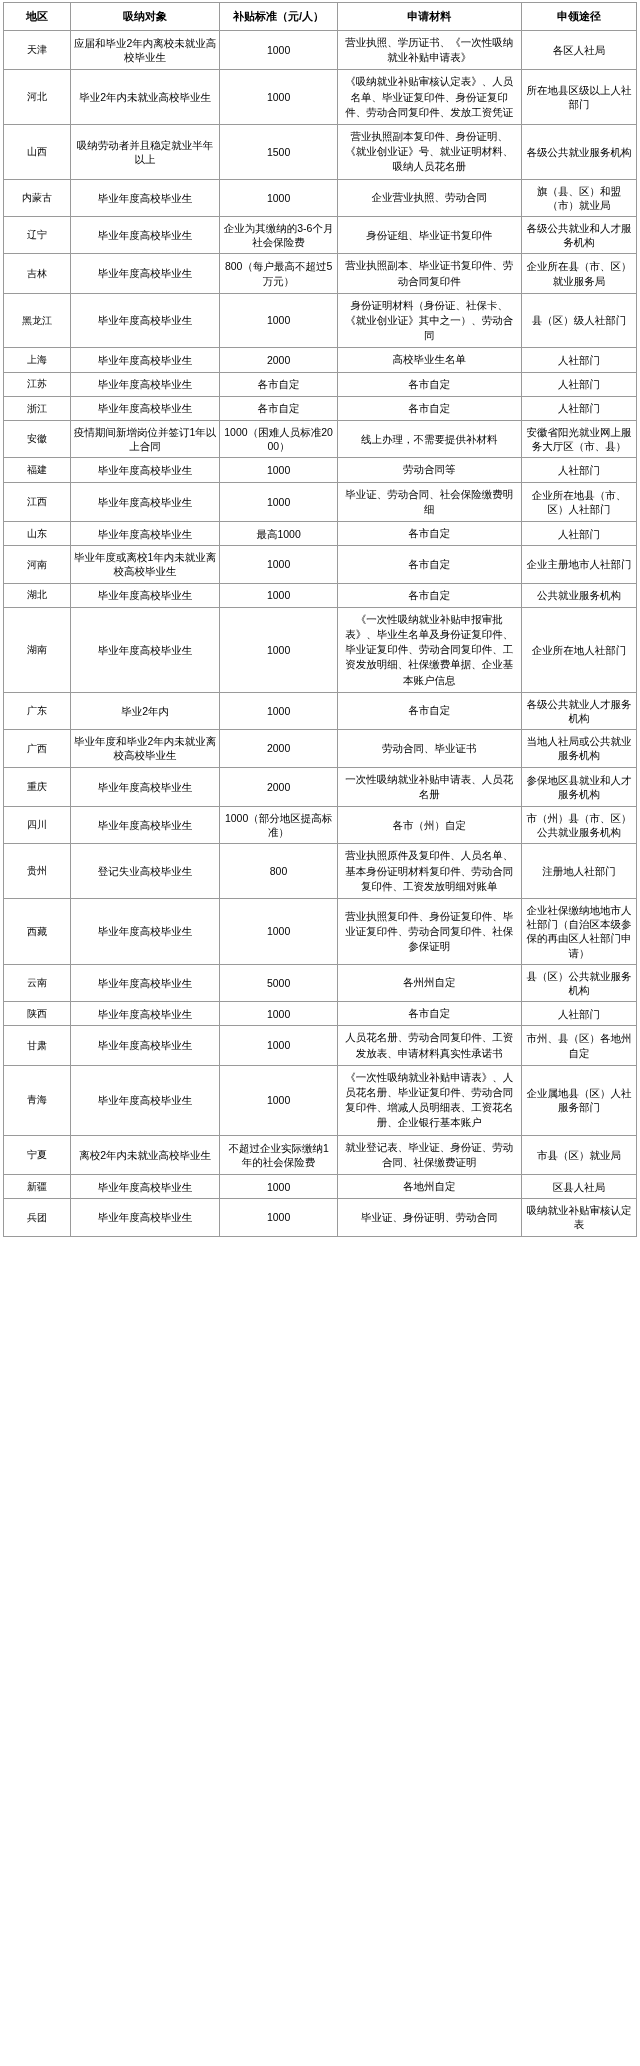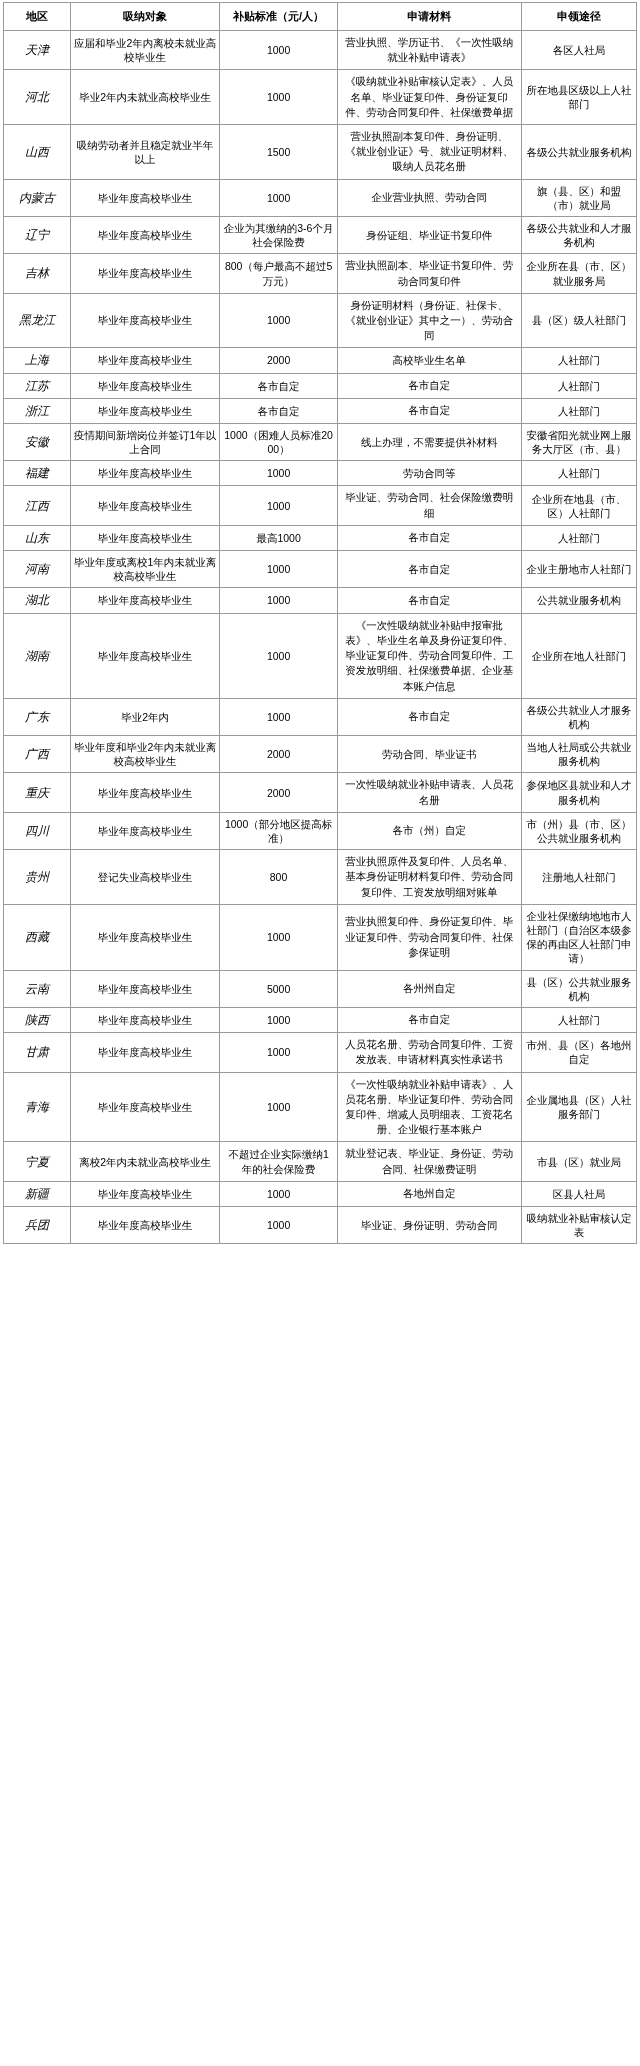--- a/index.html
+++ b/index.html
@@ -39,22 +39,21 @@
     word-break: break-all;
     overflow-wrap: anywhere;
   }
   table.subsidy-table thead th {
     font-weight: bold;
     font-size: 11px;
     padding: 6px 3px;
     background: #ffffff;
   }
   table.subsidy-table td.region {
-    font-size: 12px;
-    font-style: italic;
+    font-size: 10px;
   }
   table.subsidy-table td.target,
   table.subsidy-table td.standard,
   table.subsidy-table td.materials,
   table.subsidy-table td.channel {
     font-size: 10.5px;
   }
   table.subsidy-table td.materials {
     line-height: 1.45;
   }
@@ -85,21 +84,21 @@
           <td class="region">天津</td>
           <td class="target">应届和毕业2年内离校未就业高校毕业生</td>
           <td class="standard">1000</td>
           <td class="materials">营业执照、学历证书、《一次性吸纳就业补贴申请表》</td>
           <td class="channel">各区人社局</td>
         </tr>
         <tr>
           <td class="region">河北</td>
           <td class="target">毕业2年内未就业高校毕业生</td>
           <td class="standard">1000</td>
-          <td class="materials">《吸纳就业补贴审核认定表》、人员名单、毕业证复印件、身份证复印件、劳动合同复印件、社保缴费单据</td>
+          <td class="materials">《吸纳就业补贴审核认定表》、人员名单、毕业证复印件、身份证复印件、劳动合同复印件、发放工资凭证</td>
           <td class="channel">所在地县区级以上人社部门</td>
         </tr>
         <tr>
           <td class="region">山西</td>
           <td class="target">吸纳劳动者并且稳定就业半年以上</td>
           <td class="standard">1500</td>
           <td class="materials">营业执照副本复印件、身份证明、《就业创业证》号、就业证明材料、吸纳人员花名册</td>
           <td class="channel">各级公共就业服务机构</td>
         </tr>
         <tr>

